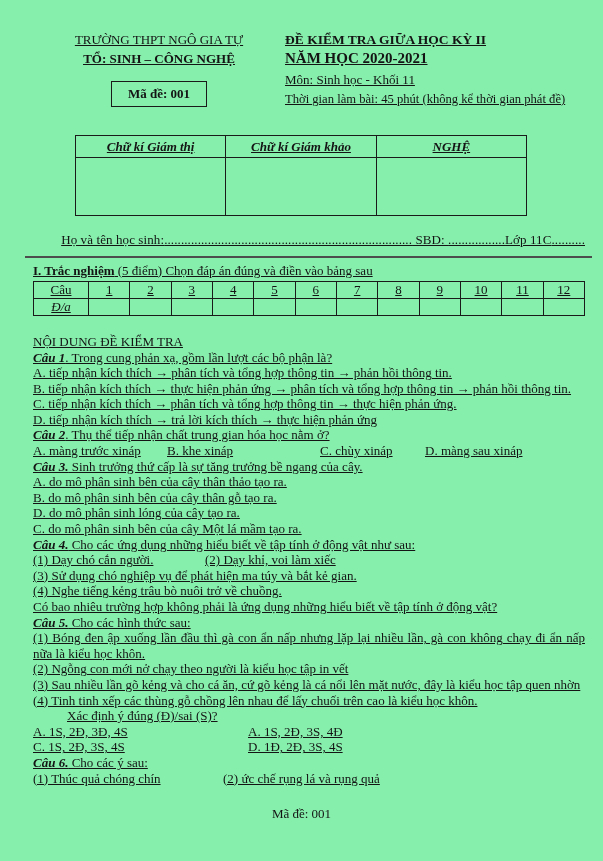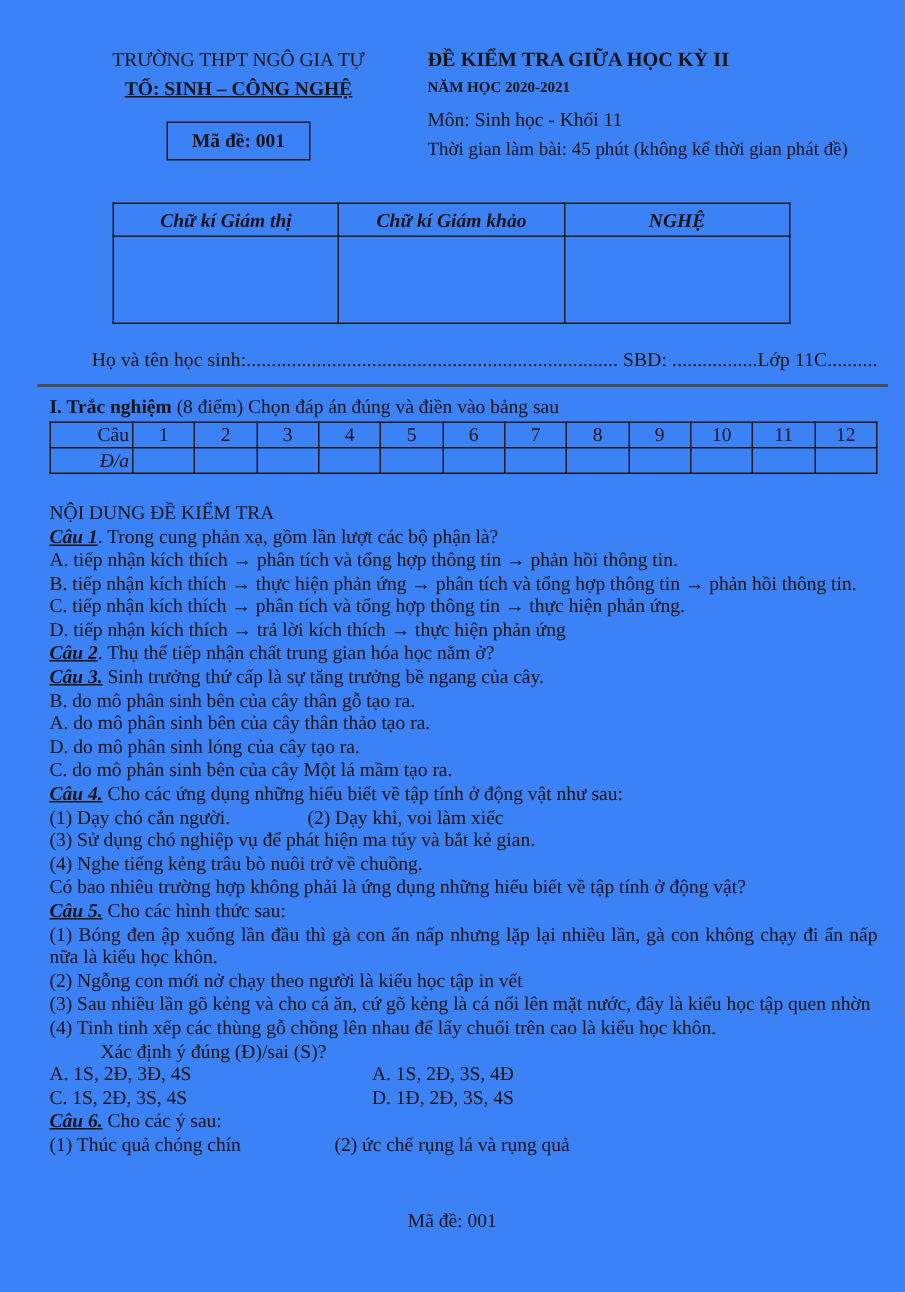--- a/index.html
+++ b/index.html
@@ -1,47 +1,47 @@
 <!DOCTYPE html>
 <html lang="vi"><head>
 <meta charset="utf-8">
 <style>
   * { margin:0; padding:0; box-sizing:border-box; }
   html,body { background:#888; }
   .page {
-    width:603px; height:861px; margin:0 auto; background:#3b82f6;
+    width:603px; height:861px; margin:0 auto; background:#86efac;
     font-family:"Liberation Serif","DejaVu Serif",serif;
     font-size:13px; line-height:15.5px; color:#141414;
-    padding:30px 18px 0 33px; position:relative; overflow:hidden;
+    padding:30px 18px 0 33px; position:relative; overflow:hidden;text-decoration:underline;
   }
   
   .hdr { display:flex; }
   .hdr-left { width:252px; text-align:center; flex:0 0 auto; }
   .hdr-right { flex:1 1 auto; margin-right:-12px; white-space:nowrap; }
   .school { line-height:19px; }
   .dept { font-weight:bold; text-decoration:underline; line-height:19px; }
   .code-box { display:inline-block; border:1.5px solid #1a1a1a; padding:4px 16px; margin-top:13px; font-weight:bold; }
   .exam-title { font-weight:bold; font-size:13.5px; line-height:19px; }
-  .exam-year { font-weight:bold; font-size:10px; line-height:19px; }
+  .exam-year { font-weight:bold; font-size:15px; line-height:19px; }
   .exam-sub { line-height:20px; margin-top:2px; }
   .exam-dur { line-height:19px; font-size:12.6px; }
   
   table { border-collapse:collapse; table-layout:fixed; }
   .sig-table { width:452px; margin:26px 0 0 42px;border-radius:32px; }
   .sig-table th { border:1.5px solid #1a1a1a; font-weight:bold; font-style:italic; height:22px; text-align:center; font-size:13px; }
   .sig-table td { border:1.5px solid #1a1a1a; height:58px; }
   
   .student { margin-top:16px; white-space:nowrap; letter-spacing:.1px;text-align:right; }
   .sep { border-top:2.5px solid #4d4d4d; width:567px; margin:8px 0 4px -8px; }
   
   .sec-head { line-height:17px; }
   .bold { font-weight:bold; }
   .ans-grid { width:552px; margin-top:2px; }
   .ans-grid td { border:1px solid #1a1a1a; height:17px; text-align:center; padding:0 2px; }
-  .ans-grid .rowlab { text-align:right; }
+  .ans-grid .rowlab { text-align:center; }
   .ans-grid .da { font-style:italic; }
   .content-head { line-height:16px; margin-top:18px; }
   
   p { margin:0; }
   .q p, .page > .q { line-height:15.6px; }
   .qlabel { font-weight:bold; font-style:italic; text-decoration:underline; }
   .just { text-align:justify; }
   .optrow { display:flex; }
   .optrow span { flex:0 0 auto; }
   .w134{width:134px}.w153{width:153px}.w105{width:105px}
@@ -86,21 +86,21 @@
       <td></td>
       <td></td>
     </tr>
   </tbody>
     </table>
 
   <p class="student"><span>Họ và tên học sinh:</span><span>..........................................................................</span><span> SBD: </span><span>.................</span><span>Lớp 11C</span><span>..........</span></p>
 
   <div class="sep"></div>
 
-  <p class="sec-head"><span class="bold">I. Trắc nghiệm</span><span> (8 điểm) Chọn đáp án đúng và điền vào bảng sau</span></p>
+  <p class="sec-head"><span class="bold">I. Trắc nghiệm</span><span> (5 điểm) Chọn đáp án đúng và điền vào bảng sau</span></p>
 
   <table class="ans-grid">
     <colgroup>
         <col style="width:55px">
       </colgroup>
     <tbody>
         <tr>
       <td class="rowlab">Câu</td>
       <td>1</td>
       <td>2</td>
@@ -138,26 +138,32 @@
   <div class="q">
     <p><span class="qlabel">Câu 1</span><span>. Trong cung phản xạ, gồm lần lượt các bộ phận là?</span></p>
     <p>A. tiếp nhận kích thích → phân tích và tổng hợp thông tin → phản hồi thông tin.</p>
     <p class="just">B. tiếp nhận kích thích → thực hiện phản ứng → phân tích và tổng hợp thông tin → phản hồi thông tin.</p>
     <p>C. tiếp nhận kích thích → phân tích và tổng hợp thông tin → thực hiện phản ứng.</p>
     <p>D. tiếp nhận kích thích → trả lời kích thích → thực hiện phản ứng</p>
   </div>
 
   <div class="q">
     <p><span class="qlabel">Câu 2</span><span>. Thụ thể tiếp nhận chất trung gian hóa học nằm ở?</span></p>
+    <p class="optrow">
+        <span class="w134">A. màng trước xináp</span>
+        <span class="w153">B. khe xináp</span>
+        <span class="w105">C. chùy xináp</span>
+        <span>D. màng sau xináp</span>
+      </p>
   </div>
 
   <div class="q">
     <p><span class="qlabel">Câu 3.</span><span> Sinh trưởng thứ cấp là sự tăng trưởng bề ngang của cây.</span></p>
+    <p>A. do mô phân sinh bên của cây thân thảo tạo ra.</p>
     <p>B. do mô phân sinh bên của cây thân gỗ tạo ra.</p>
-    <p>A. do mô phân sinh bên của cây thân thảo tạo ra.</p>
     <p>D. do mô phân sinh lóng của cây tạo ra.</p>
     <p>C. do mô phân sinh bên của cây Một lá mầm tạo ra.</p>
   </div>
 
   <div class="q">
     <p><span class="qlabel">Câu 4.</span><span> Cho các ứng dụng những hiểu biết về tập tính ở động vật như sau:</span></p>
     <p class="optrow">
         <span class="w172">(1) Dạy chó cắn người.</span>
         <span>(2) Dạy khỉ, voi làm xiếc</span>
       </p>

